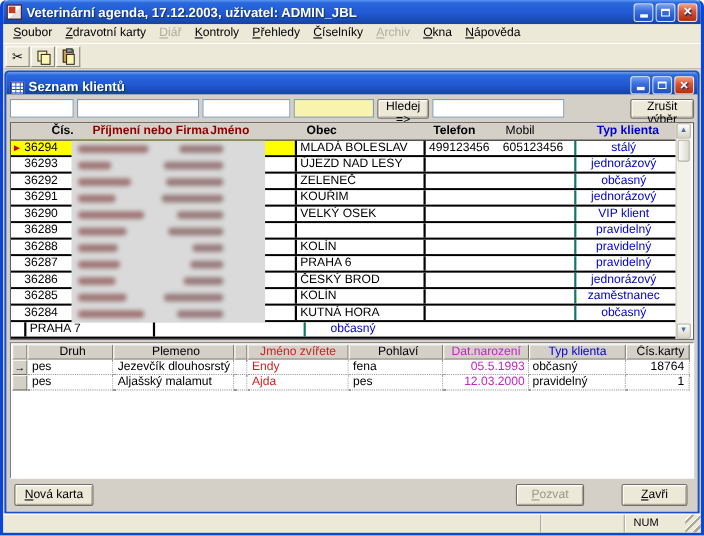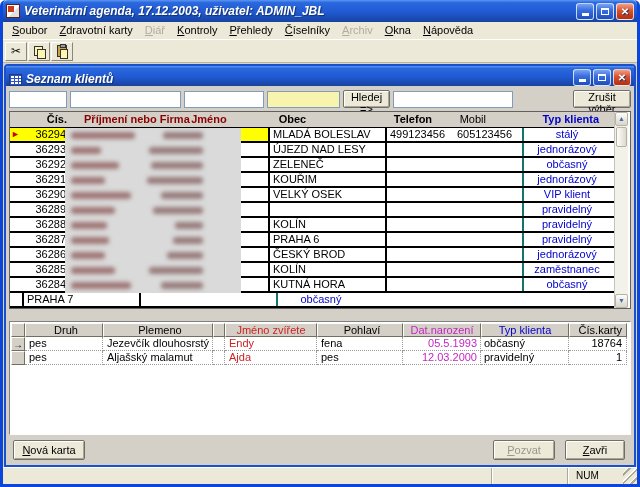--- a/index.html
+++ b/index.html
@@ -7,21 +7,21 @@
     font-family:"Liberation Sans",sans-serif; font-size:11px; color:#000; }
   .window { width:640px; height:487px; display:flex; flex-direction:column;
     border-left:3px solid #0b46d8; border-right:3px solid #0b46d8; border-bottom:3px solid #0b46d8;
     background:#ece9d8; border-radius:6px 6px 0 0; }
 
   
   .titlebar { height:22px; flex:0 0 22px; display:flex; align-items:center; padding:0 3px;
     background:linear-gradient(180deg,#5a96f4 0%,#2a68dd 12%,#2159d3 55%,#16439f 100%);
     color:#fff; font-weight:bold; font-size:12px; text-shadow:1px 1px 1px #10306e;
     border-radius:5px 5px 0 0; }
-  .titlebar .title { flex:1; white-space:nowrap; overflow:hidden;font-style:italic; }
+  .titlebar .title { flex:1; white-space:nowrap; overflow:hidden; }
   .app-icon { width:14px; height:14px; margin-right:4px; flex:0 0 14px;
     background:linear-gradient(135deg,#fff 0 55%,#e0e0e0 55%); border:1px solid #5a2020; position:relative; }
   .app-icon::after { content:""; position:absolute; left:1px; top:1px; width:6px; height:6px; background:#c83c1e; }
   .grid-icon { width:13px; height:12px; margin-right:4px; flex:0 0 13px; background:#fff; border:1px solid #223a7a;
     background-image:linear-gradient(to bottom,#2a52c8 1px,transparent 1px),linear-gradient(to right,#2a52c8 1px,transparent 1px);
     background-size:100% 3px,4px 100%; }
   .win-btn { width:18px; height:17px; margin-left:2px; border:1px solid rgba(255,255,255,.75); border-radius:3px;
     display:flex; align-items:center; justify-content:center; color:#fff; font-size:10px; font-weight:bold;
     background:linear-gradient(180deg,#7aa3f0 0%,#3b6fe0 40%,#1d4ec0 100%); flex:0 0 18px; cursor:default; }
   .win-btn.close { background:linear-gradient(180deg,#f0a086 0%,#d8512b 45%,#b03010 100%); }
@@ -44,21 +44,21 @@
   .ic-paste::before { content:""; position:absolute; left:2px; top:-2px; width:4px; height:2px; background:#9c9c9c; border:1px solid #333; }
   .ic-paste::after { content:""; position:absolute; left:2px; top:3px; width:6px; height:8px; background:#fdf6b0; border:1px solid #333; }
 
   
   .mdi { flex:1; background:#d8d4c8; padding:1px 1px 0 1px; display:flex; }
   .child { flex:1; display:flex; flex-direction:column; border:2px solid #1a50cc; border-radius:4px 4px 0 0; background:#d4d0c8; }
   .child .titlebar { border-radius:2px 2px 0 0; height:20px; flex-basis:20px;align-items:flex-end; }
   .child-body { flex:1; display:flex; flex-direction:column; padding:2px 3px; background:#d4d0c8; }
 
   
-  .search-row { display:flex; align-items:flex-end; gap:3px; margin:1px 0 3px 0; height:19px; }
+  .search-row { display:flex; align-items:center; gap:3px; margin:1px 0 3px 0; height:19px; }
   .sfield { height:17px; border:1px solid #7f9db9; background:#fff; font-family:inherit; font-size:11px; padding:0 2px; }
   .sfield.hl { background:#f8f4ae; }
   .btn { background:#ece9d8; border:1px solid #716f64; border-radius:2px; font-size:11px;
     box-shadow:inset 1px 1px 0 #fff, inset -1px -1px 0 #a8a49a; height:18px; font-family:inherit; }
   .btn:disabled { color:#9b9788; }
   .spacer { flex:1; }
 
   
   .tablewrap { display:flex; border:1px solid #606060; background:#fff; }
   .tleft { width:604px; position:relative; }
@@ -68,21 +68,21 @@
   .thead .h-sur { width:112px; padding-left:3px; color:#8b0000;margin-left:12px; }
   .thead .h-jm { width:86px; color:#8b0000; }
   .thead .h-obec { width:117px; padding-left:3px; }
   .thead .h-tel { width:70px; padding-left:3px; font-weight:bold; }
   .thead .h-mob { width:69px; font-weight:normal; }
   .thead .h-typ { width:88px; text-align:center; color:#0000cc; }
   .row { display:flex; height:15px; line-height:13px; border-bottom:2px solid #000; background:#fff; }
   .c-marker { width:12px; color:#cc0000; font-size:9px; line-height:13px; padding-left:1px; }
   .c-main { width:246px; display:flex; }
   .row.selected .c-marker, .row.selected .c-main { background:#ffff00; }
-  .c-main .num { width:48px; text-align:right; padding-right:4px; }
+  .c-main .num { width:48px; padding-right:4px; }
   .c-main .surname { width:112px; padding-left:2px; color:#9e3a3a; }
   .c-main .fname { flex:1; color:#9e3a3a; }
   .c-obec { width:117px; border-left:2px solid #000; padding-left:3px; overflow:hidden; white-space:nowrap; }
   .c-phones { width:137px; border-left:2px solid #000; display:flex; }
   .c-phones .tel { width:70px; padding-left:3px; }
   .c-phones .mob { flex:1; }
   .c-typ { width:88px; border-left:2px solid #0f766e; text-align:center; color:#0000cc; }
   .redact-overlay { position:absolute; left:55px; top:16px; width:176px; height:165px; background:#dadada; }
   .rb { height:15px; display:flex; align-items:center; }
   .rb i { display:block; height:7px; border-radius:3px; background:#a88; filter:blur(2px); }
@@ -90,21 +90,21 @@
   .rb i.b2 { margin-left:auto; margin-right:38px; background:#997d7d; }
 
   
   .vscroll { width:14px; background:#f2f1ea; border-left:1px solid #c6c3b4; display:flex; flex-direction:column; }
   .sb-btn { height:14px; background:linear-gradient(180deg,#fdfdfb,#d8d5c8); border:1px solid #b5b2a5; border-radius:2px;
     color:#4a6da8; font-size:7px; text-align:center; line-height:12px; }
   .sb-thumb { height:20px; margin:1px 1px; background:linear-gradient(90deg,#fdfdfb,#dcd9cc); border:1px solid #b5b2a5; border-radius:2px; }
   .sb-track { flex:1; }
 
   
-  .pets-panel { flex:1; margin-top:12px; background:#fff; border:1px solid; border-color:#808080 #fdfdfd #fdfdfd #808080; padding:1px; overflow:hidden; }
+  .pets-panel { flex:1; margin-top:2px; background:#fff; border:1px solid; border-color:#808080 #fdfdfd #fdfdfd #808080; padding:1px; overflow:hidden; }
   .pets-table { width:616px; }
   .phead { display:flex; height:14px; line-height:13px; text-align:center; }
   .phead > div { background:#d4d0c8; border:1px solid; border-color:#fdfdfd #71705f #71705f #fdfdfd; overflow:hidden; white-space:nowrap; }
   .prow { display:flex; height:14px; line-height:13px; }
   .prow > div { border-right:1px dotted #9a9a9a; border-bottom:1px dotted #9a9a9a; overflow:hidden; white-space:nowrap; background:#fff; }
   .p-marker { width:14px; text-align:center; font-weight:bold; font-size:10px; }
   .prow .p-marker { background:#d4d0c8; border:1px solid; border-color:#fdfdfd #71705f #71705f #fdfdfd; }
   .p-druh { width:78px; padding-left:4px; }
   .p-plem { width:110px; padding-left:4px; }
   .p-gap { width:12px; }
@@ -113,21 +113,21 @@
   .p-dat { width:78px; text-align:right; padding-right:3px; }
   .p-typ { width:88px; padding-left:3px; }
   .p-karta { flex:1; text-align:right; padding-right:4px; }
   .phead .p-jmeno, .prow .p-jmeno { color:#cc2222; }
   .phead .p-dat, .prow .p-dat { color:#c326c3; }
   .phead .p-typ { color:#0000cc; }
   .phead .p-jmeno, .phead .p-dat, .phead .p-typ { padding-left:0; text-align:center; padding-right:0; }
   .prow .p-typ { color:#000; }
 
   
-  .btn-row { flex:0 0 26px; display:flex; align-items:center; background:#d4d0c8; padding:0 4px; margin-top:2px; }
+  .btn-row { flex:0 0 26px; display:flex; align-items:center; background:#d4d0c8; padding:0 4px; margin-top:2px;gap:24px; }
   .btn.big { height:20px; }
   #btn-nova { width:72px; }
   #btn-pozvat { width:62px; margin-right:10px; }
   #btn-zavri { width:60px; margin-right:2px; }
   .statusbar { flex:0 0 17px; background:#ece9d8; border-top:1px solid #fff; display:flex; align-items:stretch; font-size:10px; }
   .sb-pane { border-left:1px solid #aca899; box-shadow:1px 0 0 #fff inset; }
   .sb-main { flex:1; }
   .sb-p1 { width:76px; }
   .sb-p2 { width:56px; line-height:16px; padding-left:8px; }
   .grip { width:14px; background:

